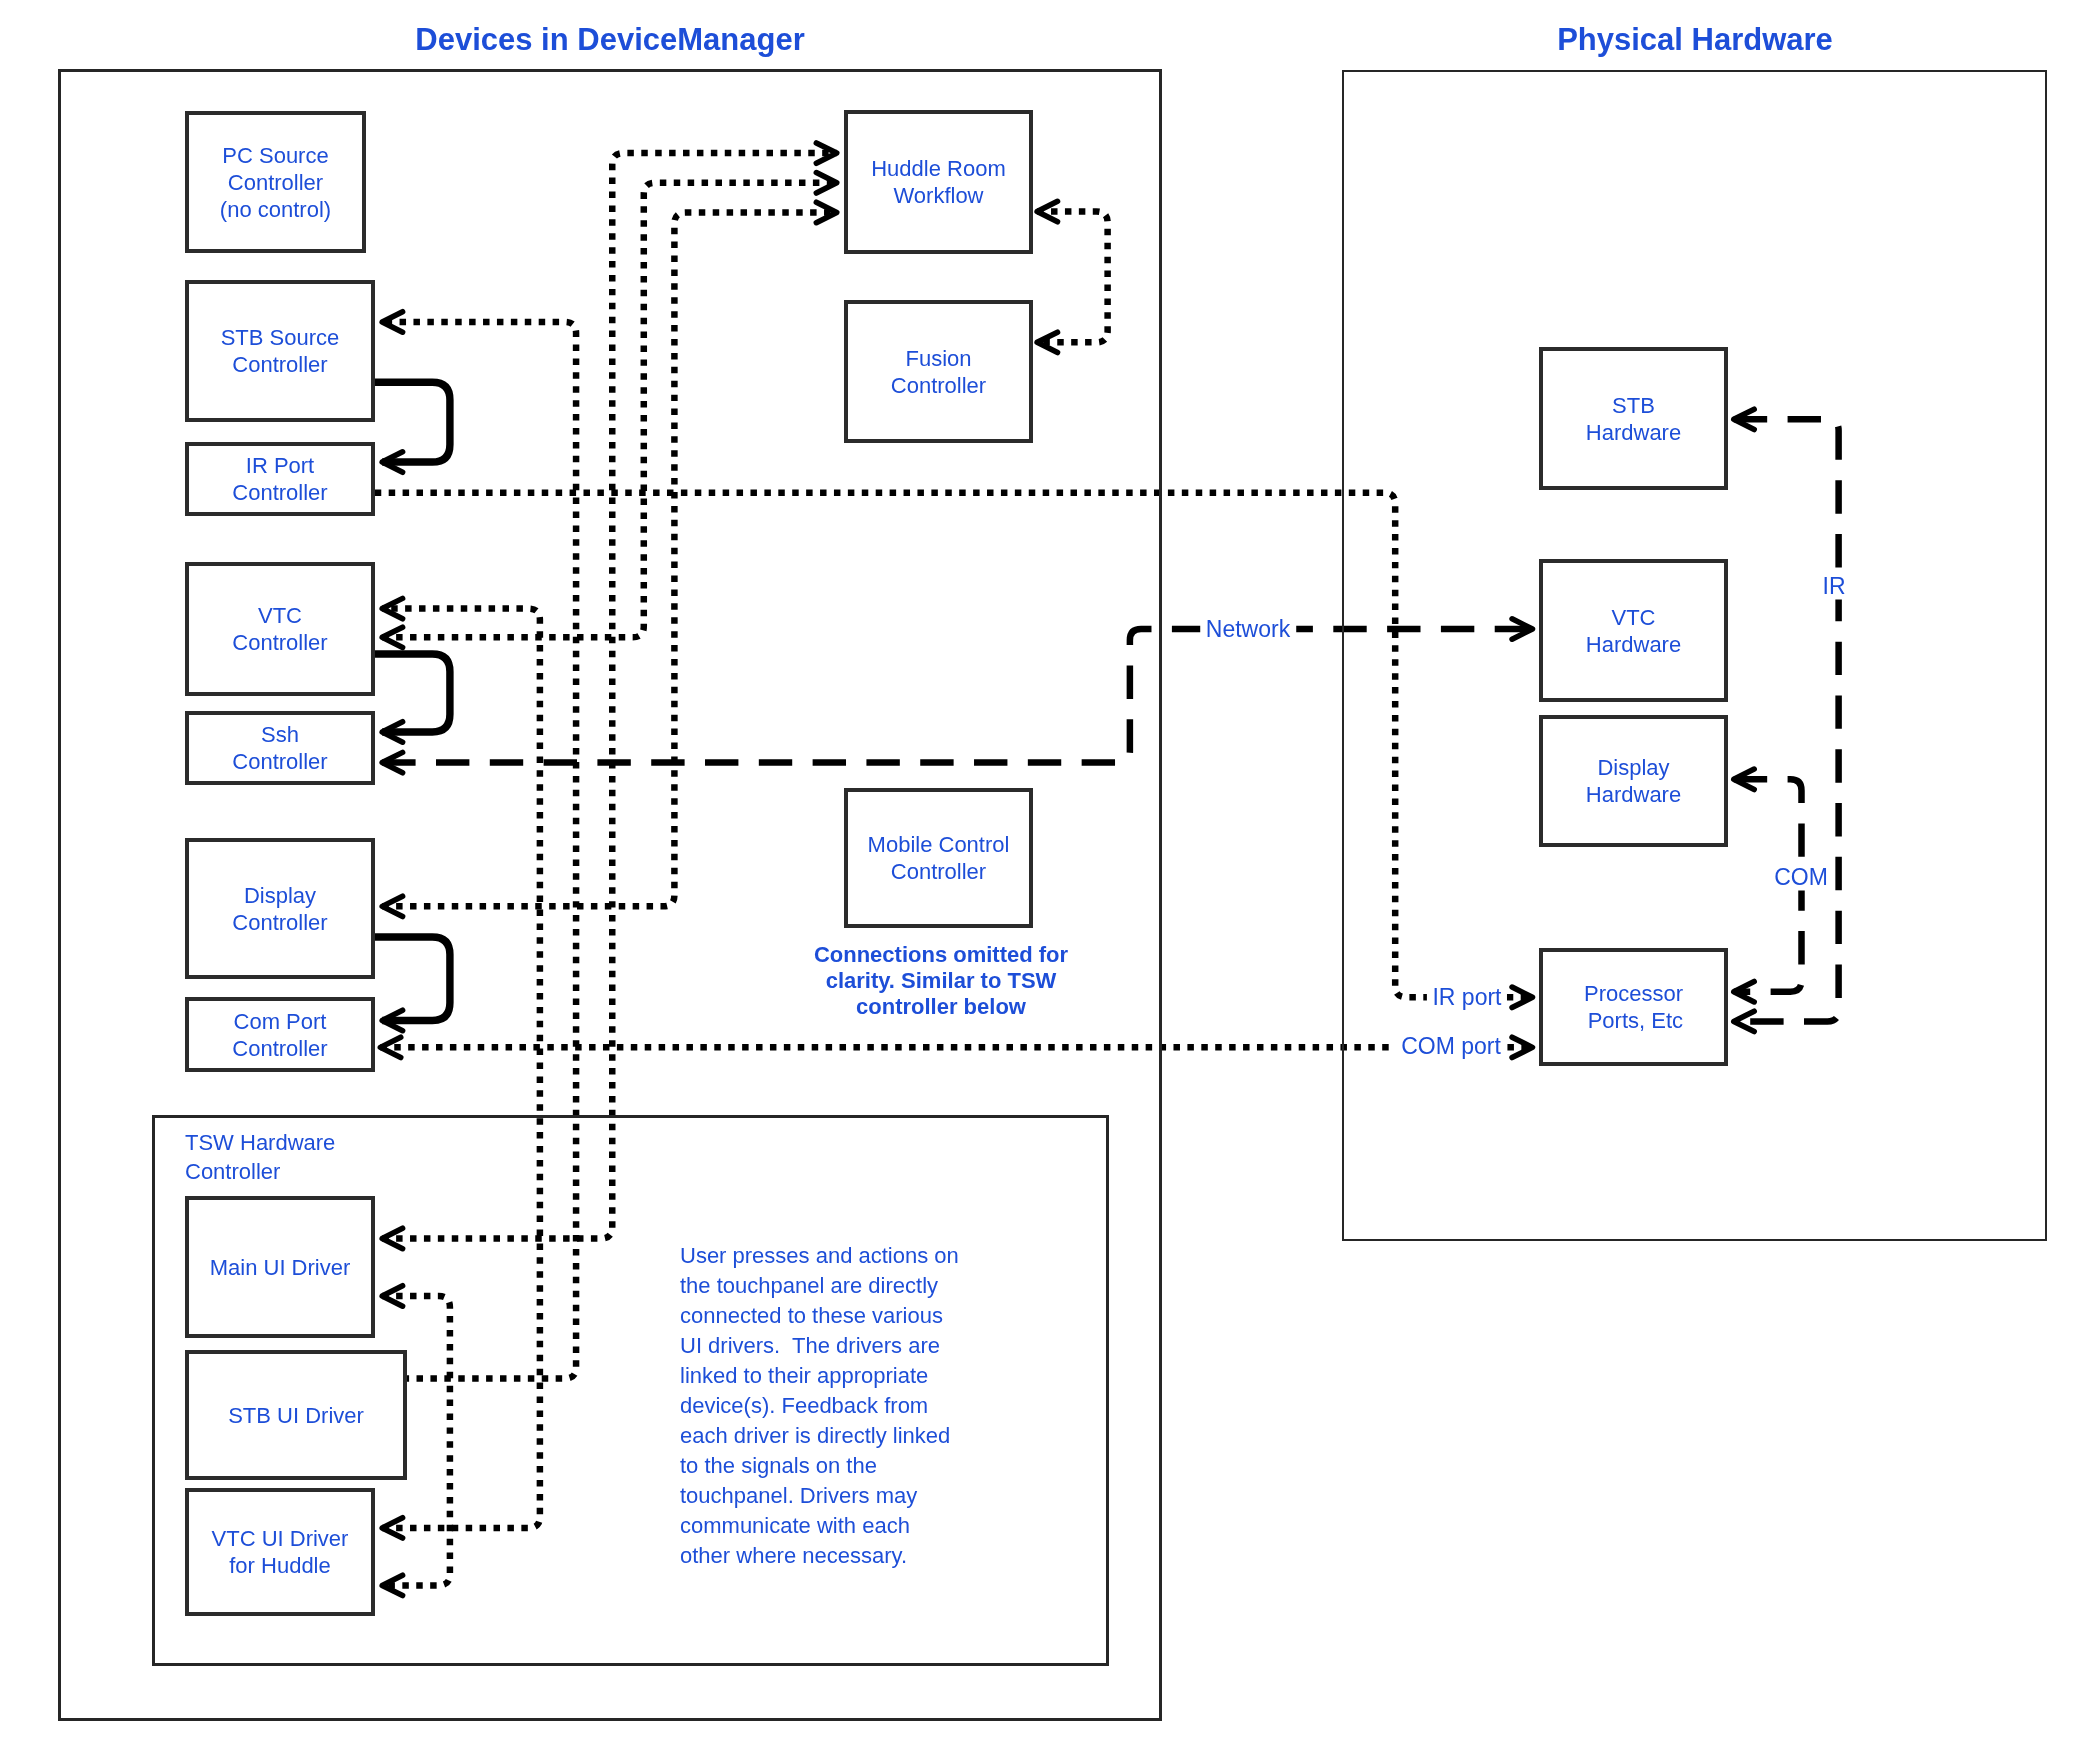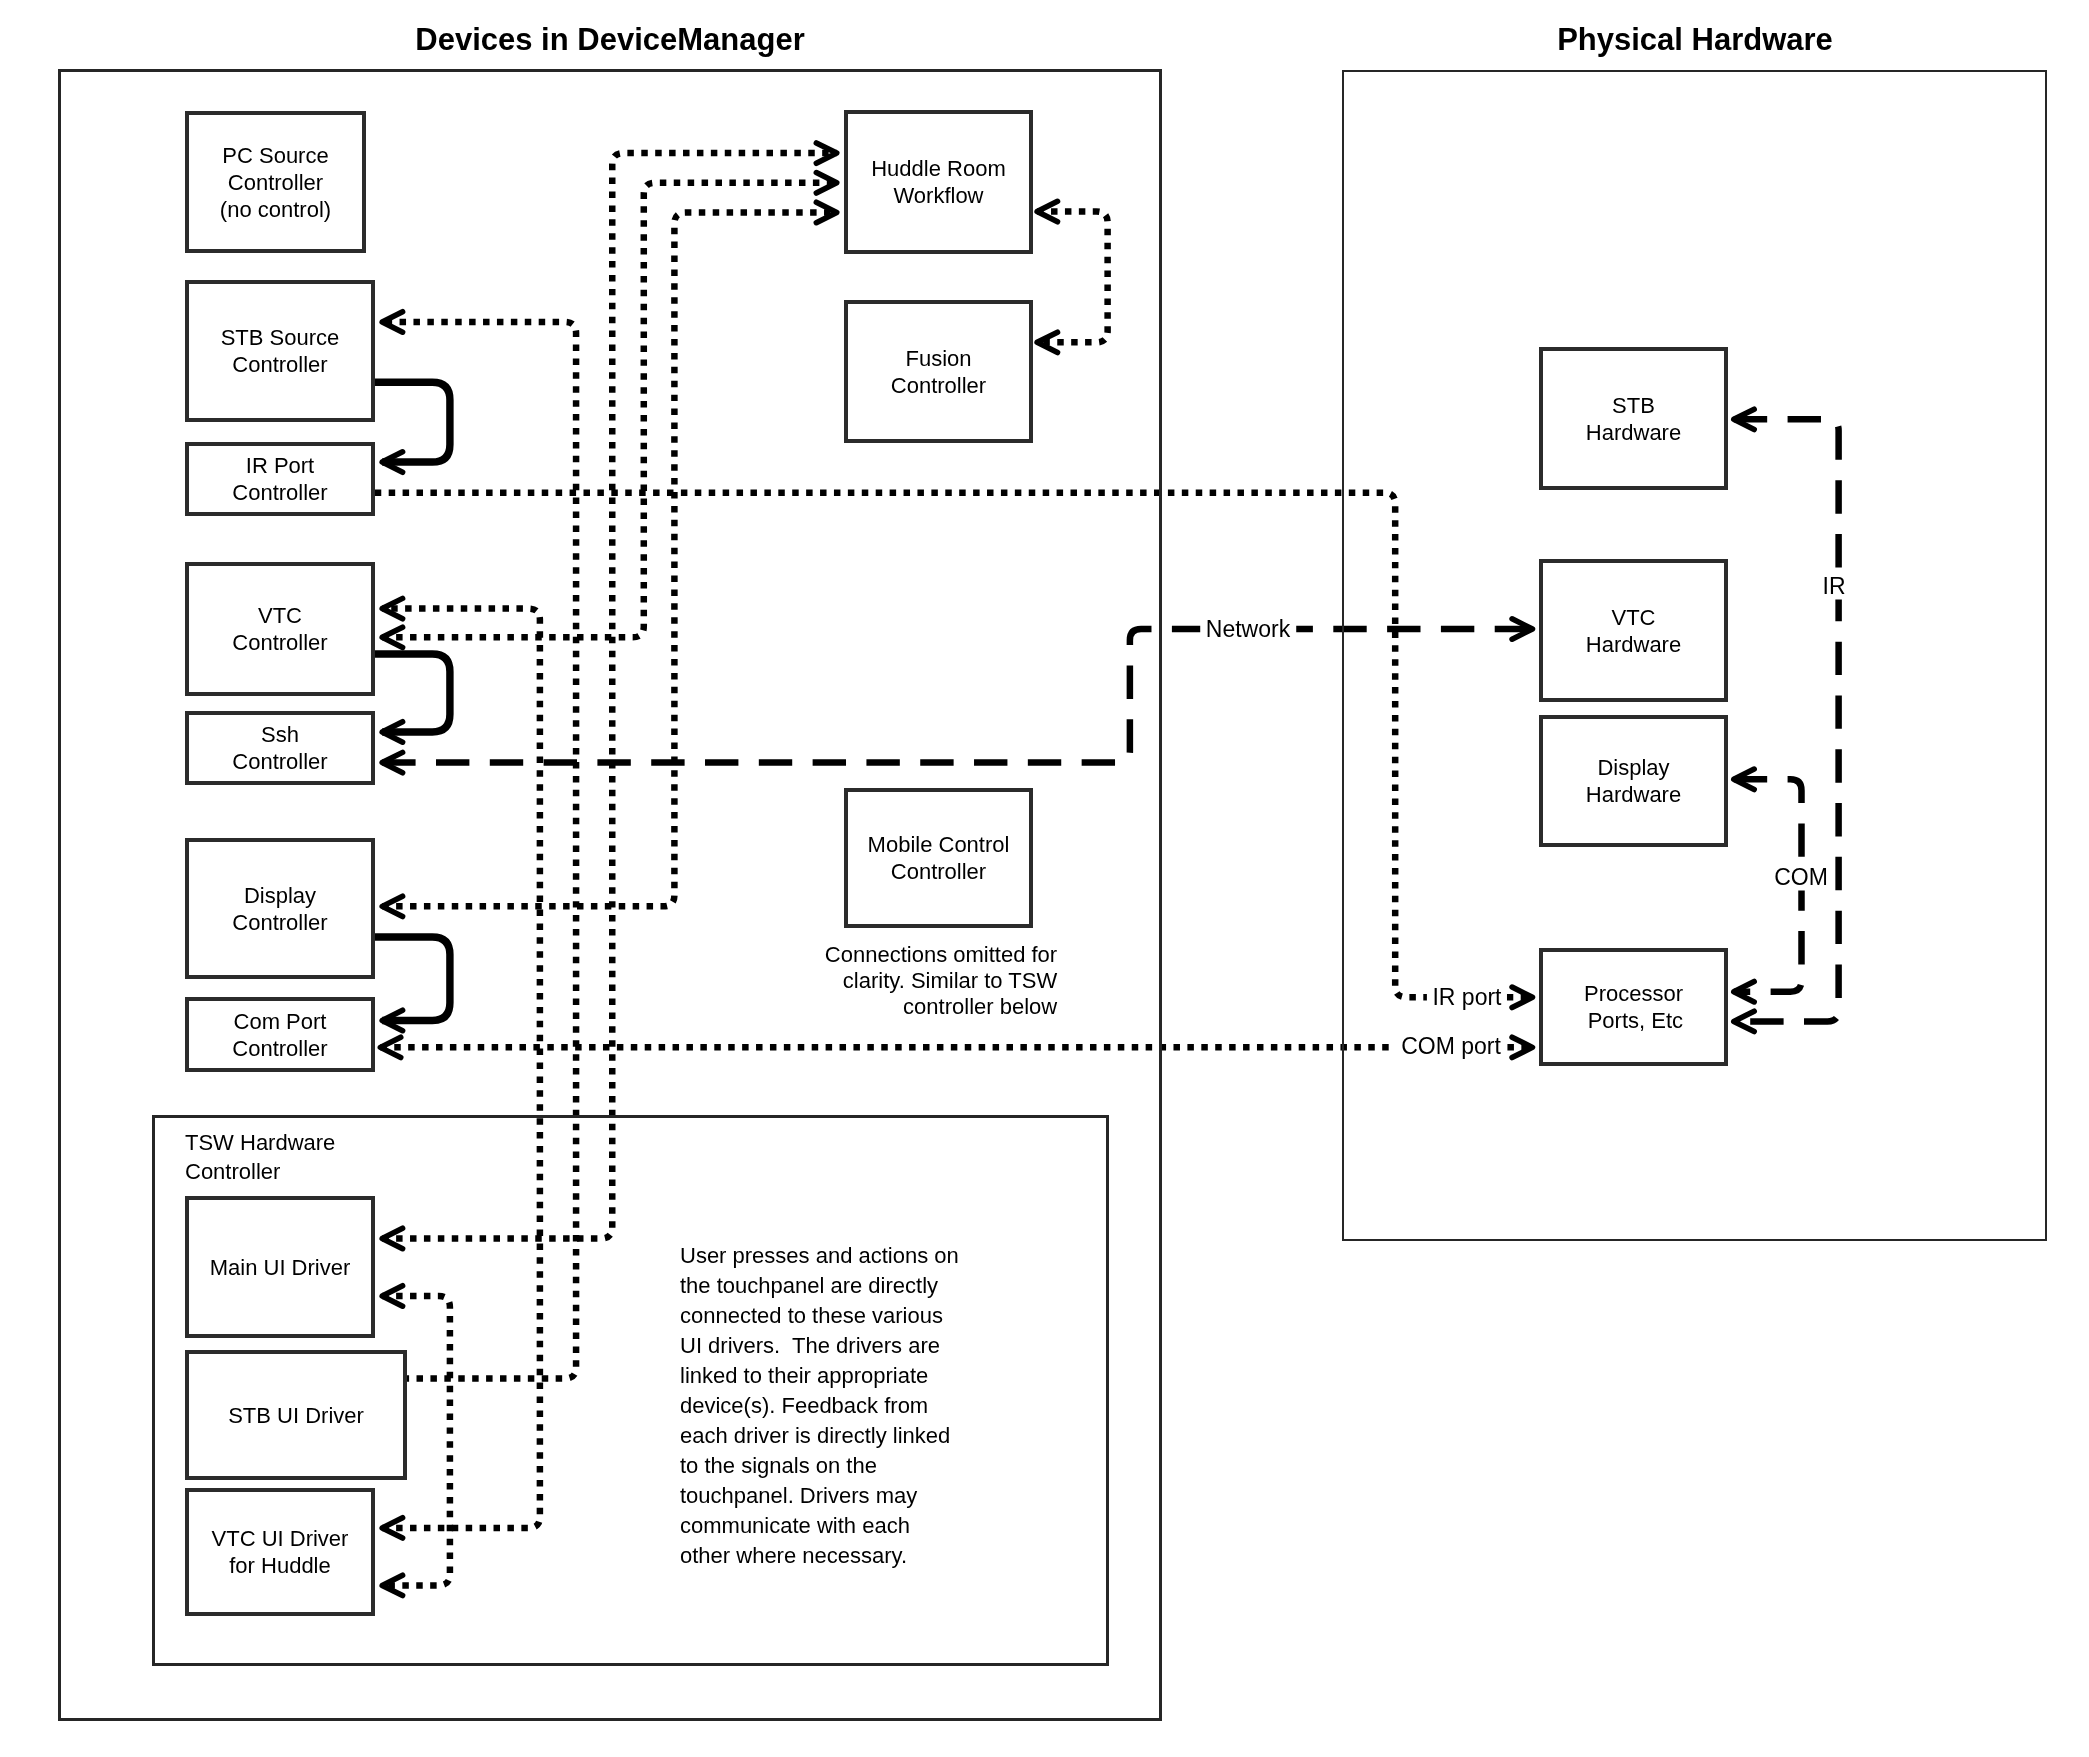--- a/index.html
+++ b/index.html
@@ -1,26 +1,26 @@
 <!DOCTYPE html>
 <html style="font-size:15px"><head>
 <meta charset="utf-8">
 <style>
   html,body{margin:0;padding:0;background:#ffffff;}
   .stage{position:relative;width:2090px;height:1758px;background:#ffffff;
-         font-family:"Liberation Sans", sans-serif;color:#000000;}
+         font-family:"Liberation Sans", sans-serif;color:#1d4ed8;}
   .stage svg{position:absolute;left:0;top:0;}
   .title{position:absolute;font-size:31px;font-weight:bold;white-space:pre;transform:translateX(-50%);}
   .container{position:absolute;box-sizing:border-box;border:3.7px solid #262626;background:transparent;}
   .container.thin{border-width:2.8px;}
   .box{position:absolute;box-sizing:border-box;border:4.6px solid #2b2b2b;background:#ffffff;
        display:flex;align-items:center;justify-content:center;text-align:center;
        font-size:22px;line-height:27px;white-space:pre;}
   .freetext{position:absolute;font-size:22px;line-height:30px;white-space:pre;}
-  .freetext.center{text-align:right;transform:translateX(-50%);line-height:26px;}
+  .freetext.center{text-align:center;transform:translateX(-50%);line-height:26px;font-weight:bold;}
   .linelabel{position:absolute;font-size:23px;background:#ffffff;padding:0 5.6px;white-space:pre;
              transform:translate(-50%,-50%);}
 </style>
 </head>
 <body>
 
 <div class="stage">
 
   <svg width="2090" height="1758" viewBox="0 0 2253 1895">
     <defs>

